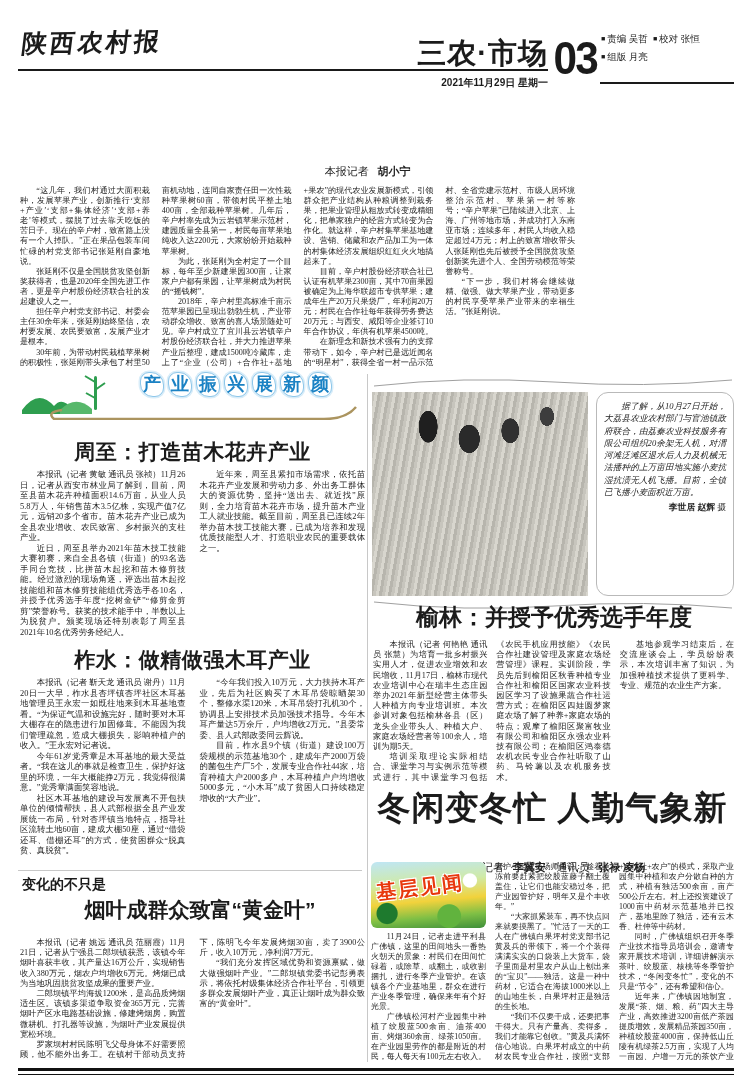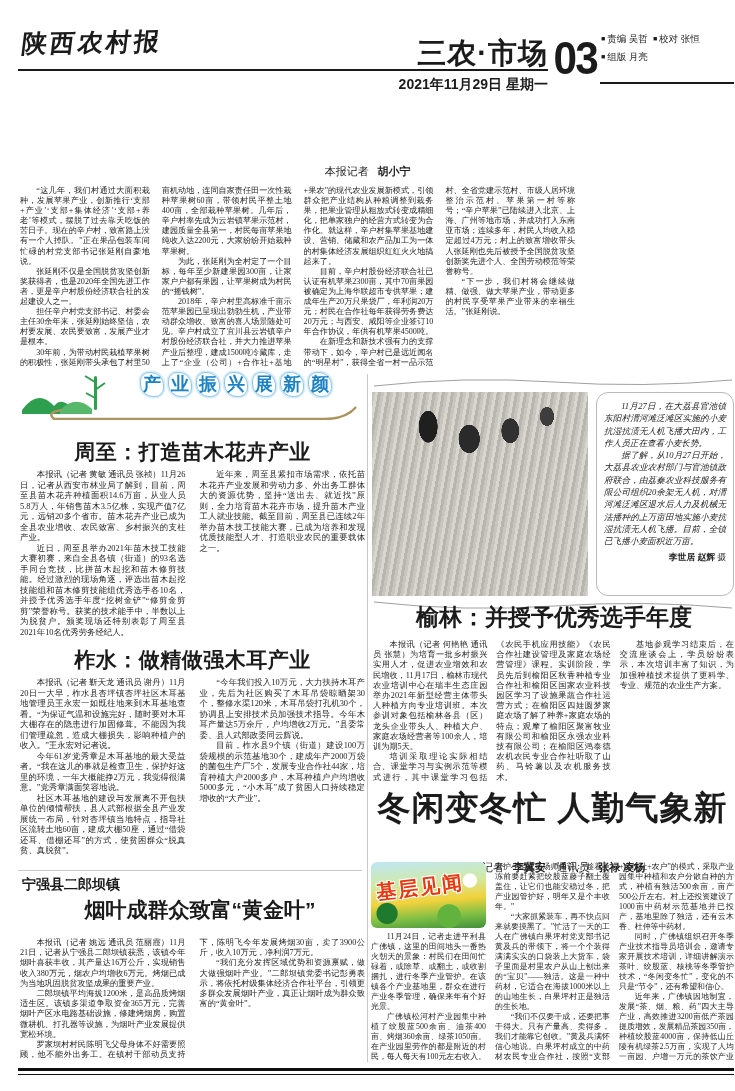--- a/index.html
+++ b/index.html
@@ -6,21 +6,21 @@
   .page{position:relative;width:735px;height:1091px;background:#fff;overflow:hidden;
         font-family:"Liberation Serif","DejaVu Serif",serif;color:#1b1b1b;}
   .abs{position:absolute;}
   .sans{font-family:"Liberation Sans","DejaVu Sans",sans-serif;}
 
   
   .masthead{left:22px;top:26px;font-size:25px;font-weight:900;letter-spacing:3px;
             transform:skewX(-8deg) rotate(-1deg);font-family:"Liberation Serif",serif;}
   .header-rule{height:1.5px;background:#1a1a1a;}
   .section-title{left:388px;top:34px;width:160px;text-align:right;font-size:29px;font-weight:900;letter-spacing:1px;}
-  .date-line{left:378px;top:76px;width:170px;text-align:right;font-size:14px;font-weight:700;}
+  .date-line{left:378px;top:76px;width:170px;text-align:right;font-size:10px;font-weight:700;}
   .page-no{left:551px;top:30px;font-size:47px;font-weight:900;letter-spacing:-2px;transform:scaleX(.9);}
   .staff-box{left:601px;top:30px;width:133px;font-size:9.5px;line-height:18px;}
   .staff-item{display:inline-block;margin-right:5px;white-space:nowrap;}
   .staff-item::before{content:"■";font-size:7px;margin-right:2px;vertical-align:1px;}
 
   
   .lead-headline{left:0;top:92px;width:735px;text-align:center;font-size:50px;font-weight:900;letter-spacing:2px;}
   .byline{width:735px;text-align:center;font-size:11px;color:#222;}
   .byline b{margin-left:6px;}
   .body-text{font-size:8.4px;line-height:10.5px;text-align:justify;color:#1d1d1d;overflow:hidden;}
@@ -141,21 +141,20 @@
   <div class="abs hairline-h" style="left:18px;top:870px;width:344px;"></div>
 
   <div class="abs" style="left:372px;top:374px;width:362px;height:224px;">
     <svg width="362" height="10" viewBox="0 0 362 10">
       <path d="M2 8 q90 -10 180 -4 t178 -2" fill="none" stroke="#a0a0a0" stroke-width="1"></path>
     </svg>
     <div style="display:flex;gap:8px;">
       <div class="photo"></div>
       <div class="caption-box">
         <div>
-            <p class="">11月27日，在大荔县官池镇东阳村渭河滩泛滩区实施的小麦抗湿抗渍无人机飞播大田内，工作人员正在查看小麦长势。</p>
             <p class="">据了解，从10月27日开始，大荔县农业农村部门与官池镇政府联合，由荔秦农业科技服务有限公司组织20余架无人机，对渭河滩泛滩区退水后人力及机械无法播种的上万亩田地实施小麦抗湿抗渍无人机飞播。目前，全镇已飞播小麦面积近万亩。</p>
           </div>
         <div class="credit">
           <b>李世居 赵辉</b>
           <span>摄</span>
         </div>
       </div>
     </div>
     <svg width="362" height="10" viewBox="0 0 362 10">
       <path d="M2 2 q90 10 180 4 t178 2" fill="none" stroke="#a0a0a0" stroke-width="1"></path>
@@ -181,21 +180,21 @@
       <span class="badge-text">基层见闻</span>
     </div>
   <p class="">11月24日，记者走进平利县广佛镇，这里的田间地头一番热火朝天的景象：村民们在田间忙碌着，或除草、或翻土，或收割捆扎，进行冬季产业管护。在该镇各个产业基地里，群众在进行产业冬季管理，确保来年有个好光景。</p>
       <p class="">广佛镇松河村产业园集中种植了绞股蓝500余亩、油茶400亩、烤烟360余亩、绿茶1050亩。在产业园里劳作的都是附近的村民，每人每天有100元左右收入。管护小组成员汤师傅说：“趁着上冻前要赶紧把绞股蓝藤子翻土覆盖住，让它们也能安稳过冬，把产业园管护好，明年又是个丰收年。”</p>
       <p class="">“大家抓紧装车，再不快点回来就要摸黑了。”忙活了一天的工人在广佛镇白果坪村党支部书记黄及兵的带领下，将一个个装得满满实实的口袋装上大货车，袋子里面是村里农户从山上刨出来的“宝贝”——独活。这是一种中药材，它适合在海拔1000米以上的山地生长，白果坪村正是独活的生长地。</p>
       <p class="">“我们不仅要干成，还要把事干得大。只有产量高、卖得多，我们才能靠它创收。”黄及兵满怀信心地说。白果坪村成立的中药材农民专业合作社，按照“支部+合作社+农户”的模式，采取产业园集中种植和农户分散自种的方式，种植有独活500余亩，亩产500公斤左右。村上还投资建设了1000亩中药材示范基地并已投产，基地里除了独活，还有云木香、杜仲等中药材。</p>
       <p class="">同时，广佛镇组织召开冬季产业技术指导员培训会，邀请专家开展技术培训，详细讲解演示茶叶、绞股蓝、核桃等冬季管护技术，“冬闲变冬忙”，变化的不只是“节令”，还有希望和信心。</p>
       <p class="">近年来，广佛镇因地制宜，发展“茶、烟、粮、药”四大主导产业，高效推进3200亩低产茶园提质增效，发展精品茶园350亩，种植绞股蓝4000亩，保持低山丘陵有机绿茶2.5万亩，实现了人均一亩园、户增一万元的茶饮产业发展目标。目前，该镇烤烟种植面积达2000亩，富硒粮油种植面积达3000余亩。</p>
     </div>
 
-  <div class="abs kicker">宁强县二郎坝镇</div>
+  <div class="abs kicker">变化的不只是</div>
   <div class="abs nq-title">烟叶成群众致富“黄金叶”</div>
   <div class="abs body-text cols-2" style="left:20px;top:938px;width:345px;height:124px;font-size:8.2px;line-height:10.2px;">
       <p class="">本报讯（记者 姚远 通讯员 范丽霞）11月21日，记者从宁强县二郎坝镇获悉，该镇今年烟叶喜获丰收，其产量达16万公斤，实现销售收入380万元，烟农户均增收6万元。烤烟已成为当地巩固脱贫攻坚成果的重要产业。</p>
       <p class="">二郎坝镇平均海拔1200米，是高品质烤烟适生区。该镇多渠道争取资金365万元，完善烟叶产区水电路基础设施，修建烤烟房，购置微耕机、打孔器等设施，为烟叶产业发展提供宽松环境。</p>
       <p class="">罗家坝村村民陈明飞父母身体不好需要照顾，他不能外出务工。在镇村干部动员支持下，陈明飞今年发展烤烟30亩，卖了3900公斤，收入10万元，净利润7万元。</p>
       <p class="">“我们充分发挥区域优势和资源禀赋，做大做强烟叶产业。”二郎坝镇党委书记彭勇表示，将依托村级集体经济合作社平台，引领更多群众发展烟叶产业，真正让烟叶成为群众致富的“黄金叶”。</p>
     </div>
 
   <div class="abs rule-thick" style="left:18px;top:1068px;width:716px;"></div>
   <div class="abs rule-thin" style="left:18px;top:1074px;width:716px;"></div>

